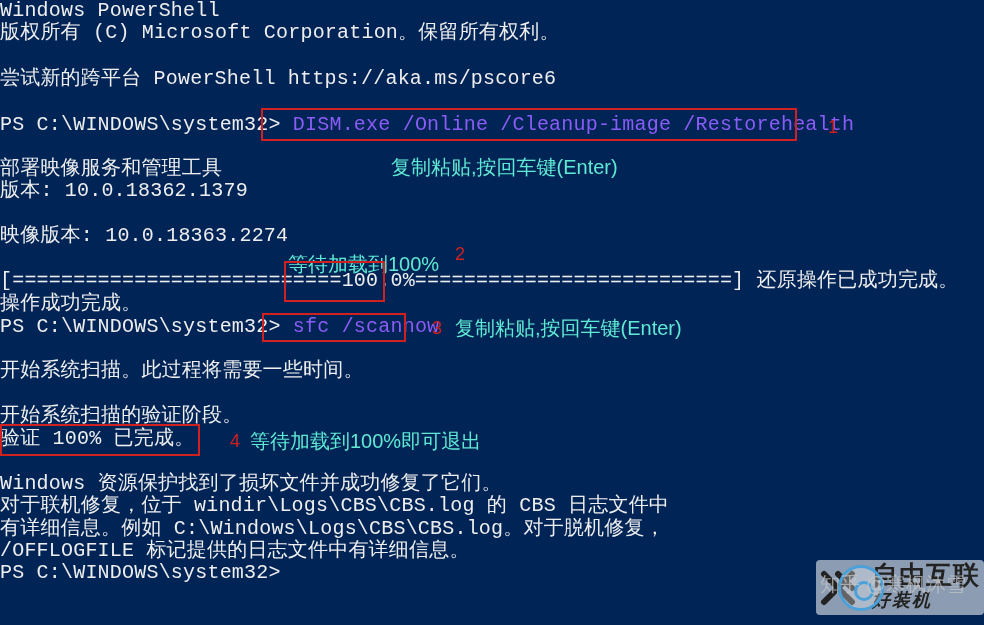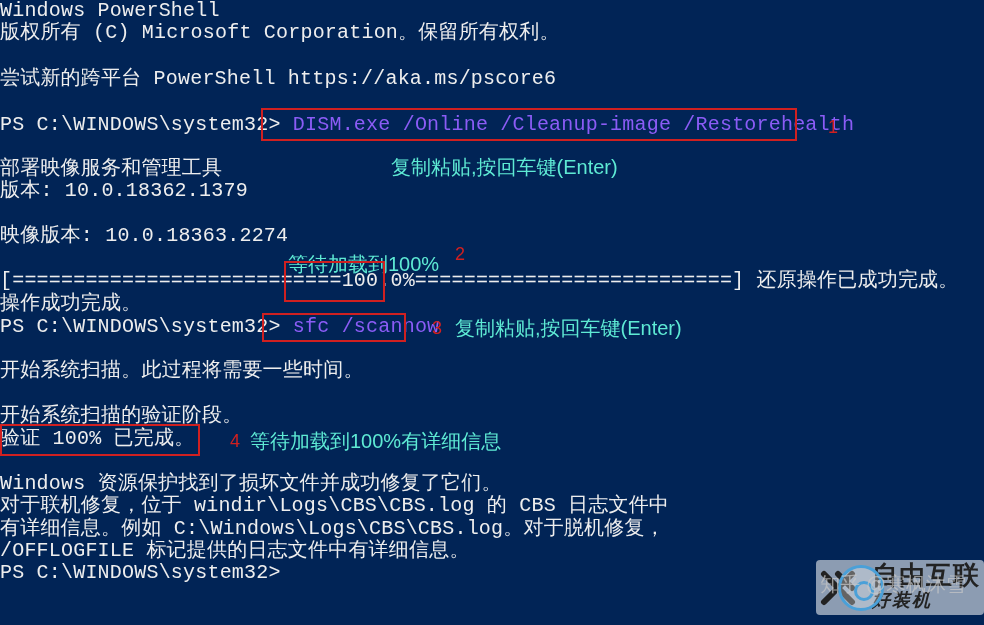--- a/index.html
+++ b/index.html
@@ -118,21 +118,21 @@
 <div class="red-note" style="left:288px; top:227px;margin-top:26px;">等待加载到100%</div>
 <div class="red-num" style="left:455px; top:243px;">2</div>
 <div class="red-box" id="box2" style="left: 284px; top: 261px; width: 101px; height: 41px;"></div>
 
 <div class="red-box" id="box3" style="left: 262px; top: 313px; width: 144px; height: 29px;"></div>
 <div class="red-num" style="left:432px; top:317px;">3</div>
 <div class="red-note" style="left:455px; top:317px;">复制粘贴,按回车键(Enter)</div>
 
 <div class="red-box" id="box4" style="left: 0px; top: 424px; width: 200px; height: 32px;"></div>
 <div class="red-num" style="left:230px; top:430px;">4</div>
-<div class="red-note" style="left:250px; top:430px;">等待加载到100%有详细信息</div>
+<div class="red-note" style="left:250px; top:430px;">等待加载到100%即可退出</div>
 
 <div class="watermark-1">
   <svg class="wm-logo" width="36" height="36" viewBox="0 0 36 36">
     <path d="M4 4 L32 32 M4 32 L32 4 M18 4 L32 18" stroke="#222" stroke-width="6" stroke-linecap="round" fill="none"></path>
   </svg>
   <span style="display:inline-block; vertical-align:middle; margin-left:4px;">
     <span class="wm-text-big">自由互联</span>
     <span class="wm-text-small">好装机</span>
   </span>
 </div>

